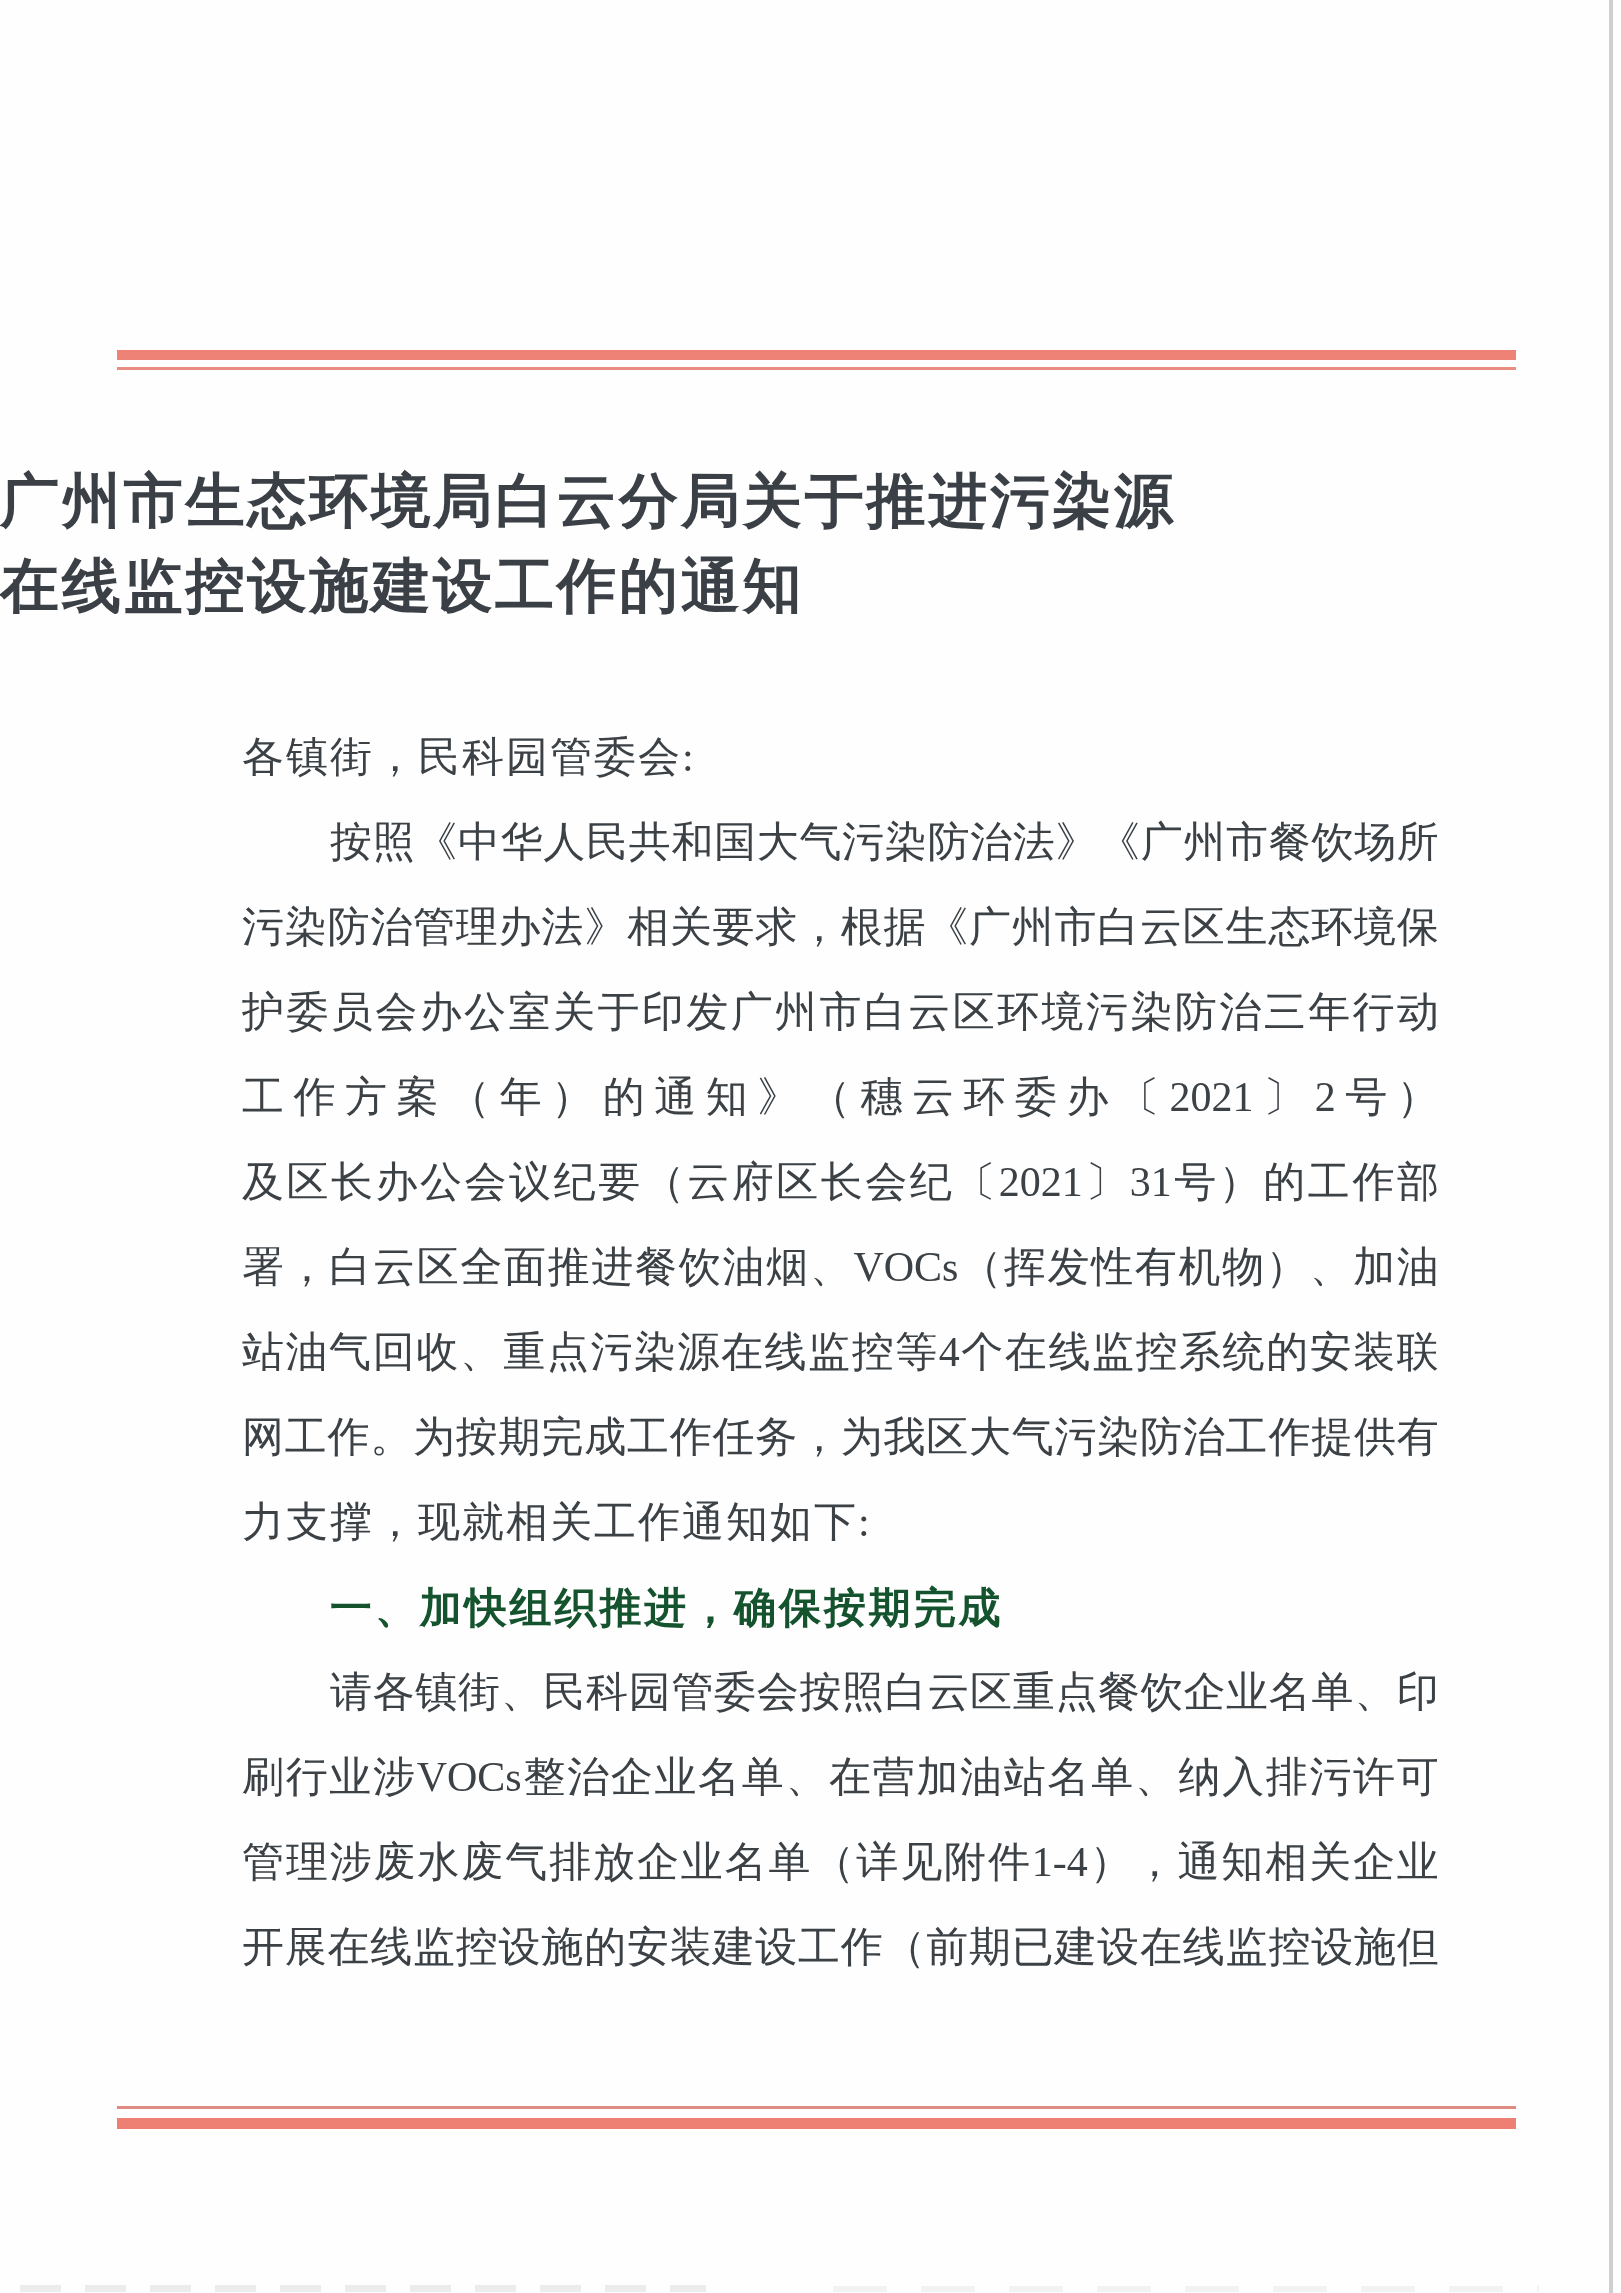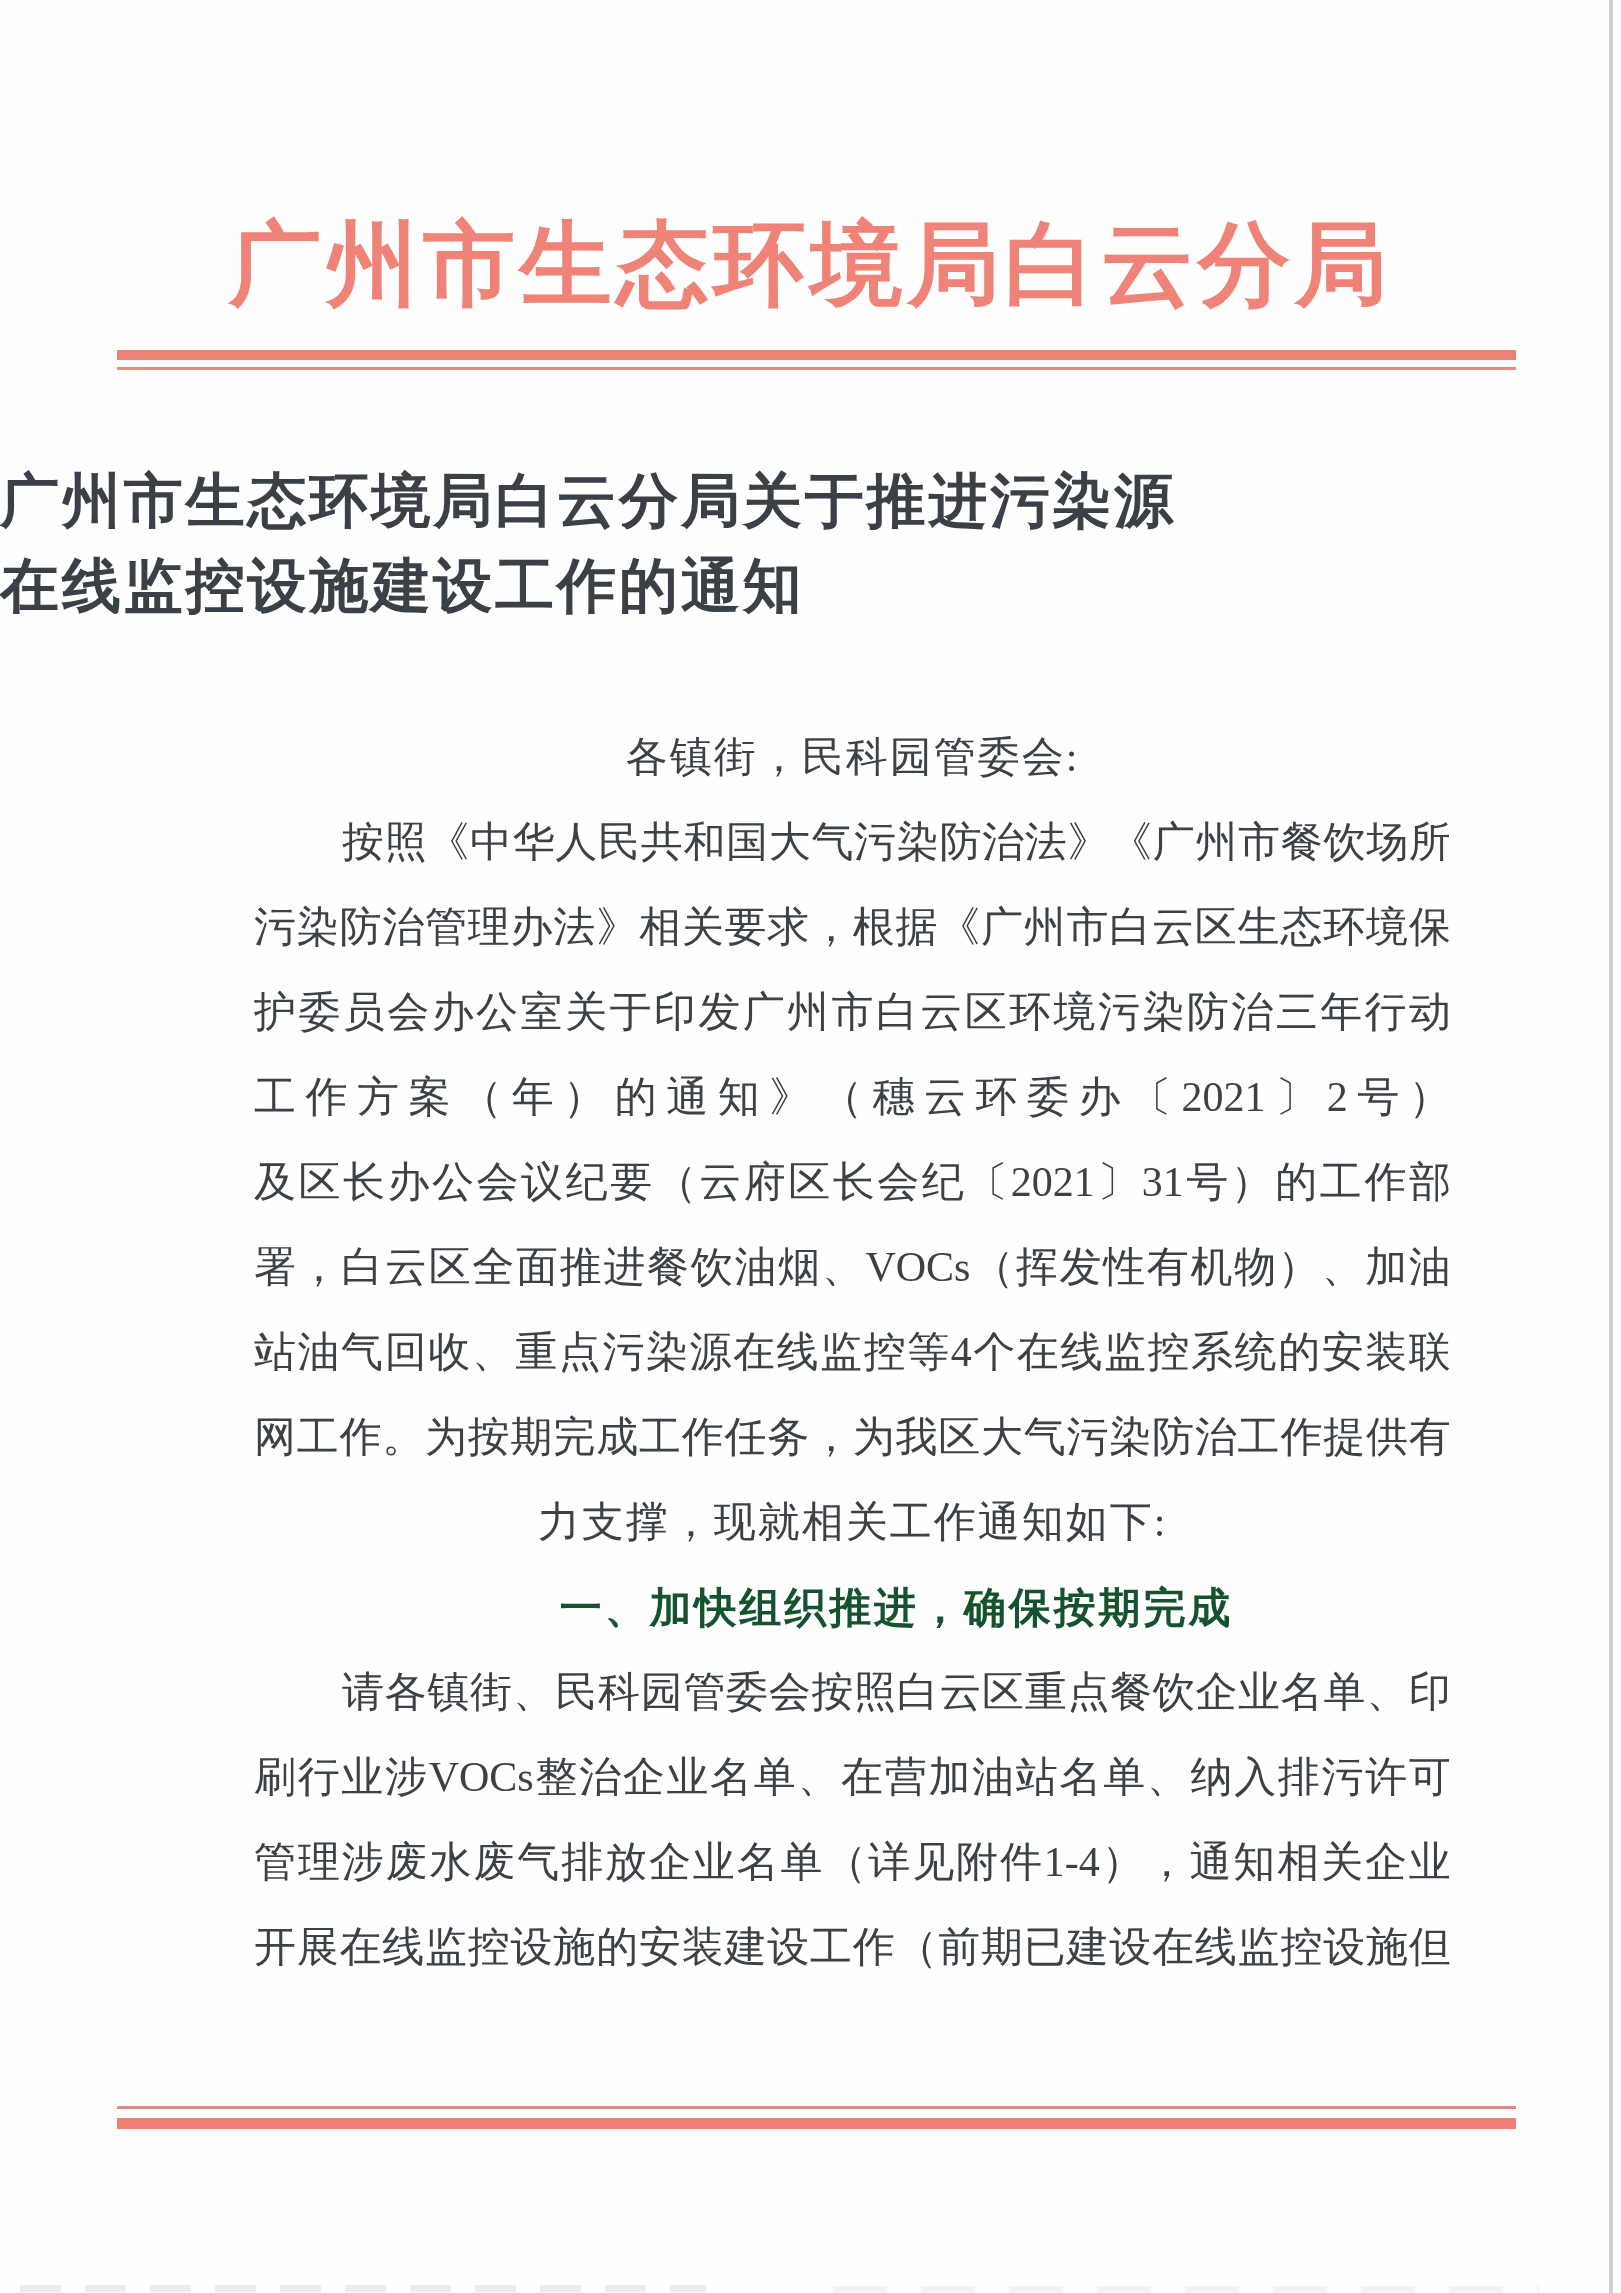--- a/index.html
+++ b/index.html
@@ -25,23 +25,22 @@
   .rule-thick-bottom { top:2118px; height:10.8px; background:#ee7f73; }
   
   .doc-title {
     position:absolute; top:459px; left:0; width:1621px;
     text-align:left; line-height:85px;
     font-size:59px; font-weight:bold; letter-spacing:2.9px;
     color:#3b4046;
   }
   
   .body-block {
-    position:absolute; top:715px; left:254px; width:1197px;
+    position:absolute; top:715px; left:242px; width:1197px;
     color:#3c4146;
-    text-align:center;
   }
   .line {
     height:85px; line-height:85px;
     font-size:42px; letter-spacing:2px;
     white-space:nowrap;
   }
   .line.justify {
     display:flex; justify-content:space-between;
     letter-spacing:0;
   }
@@ -63,21 +62,20 @@
   .scan-noise-right {
     position:absolute; bottom:2px; left:833px; width:706px; height:5.9px;
     background:repeating-linear-gradient(90deg,#f1f2f2 0 54px, rgba(0,0,0,0) 54px 88px);
   }
 </style>
 </head>
 <body>
 
 <div class="page">
 
-  <div class="letterhead">广州市生态环境局白云分局</div>
 
   <div class="rule rule-thick-top"></div>
   <div class="rule rule-thin-top"></div>
 
   <div class="doc-title">
     <div>广州市生态环境局白云分局关于推进污染源</div>
     <div>在线监控设施建设工作的通知</div>
   </div>
 
   <div class="body-block" id="body-lines">

